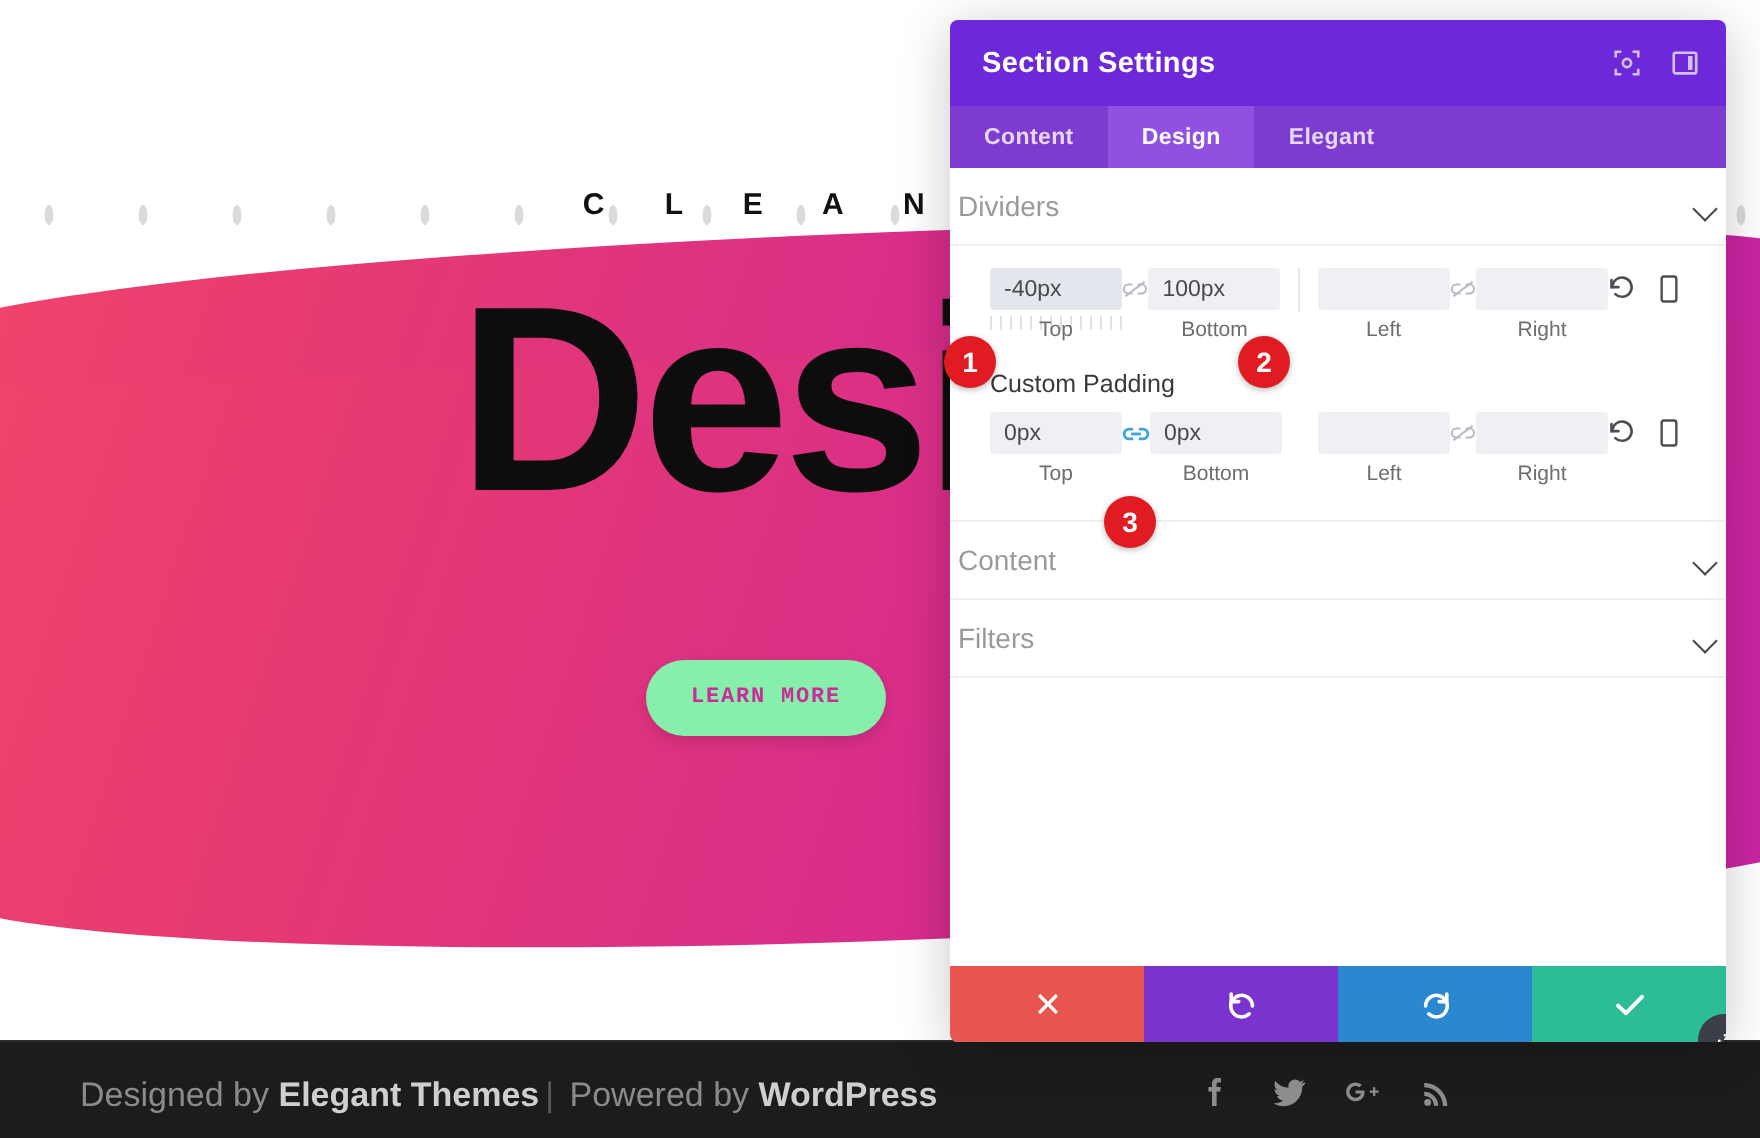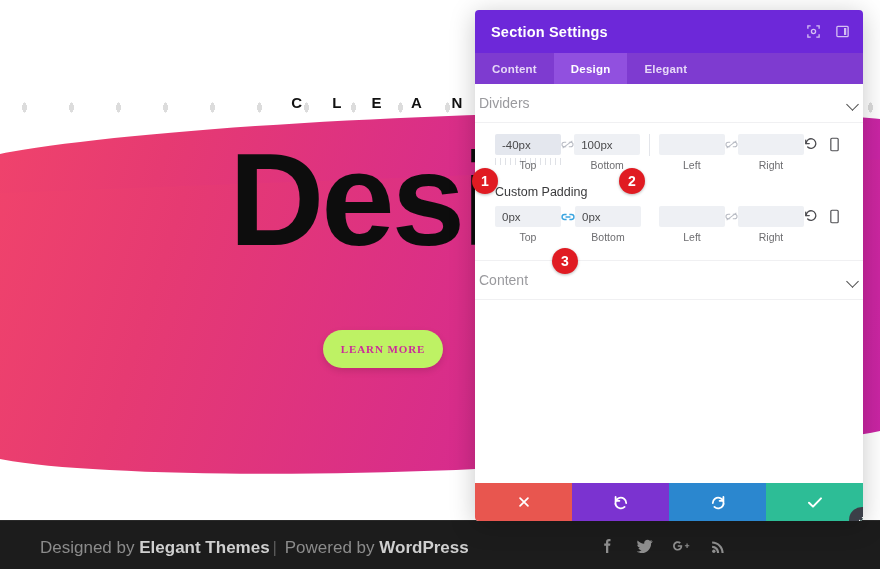--- a/index.html
+++ b/index.html
@@ -45,24 +45,24 @@
   .bigword {
     position: absolute; left: 0; top: 134px; width: 880px;
     text-align: center;
     font-size: 132px; line-height: 132px; font-weight: 800;
     color: #0d0d0d; letter-spacing: -3px;
     font-family: "Liberation Sans", sans-serif;
   }
   .learn-btn {
     position: absolute; left: 323px; top: 330px;
     width: 120px; height: 38px; border-radius: 19px;
-    background: #bef264; border: none;
+    background: #86efac; border: none;
     box-shadow: 0 3px 7px rgba(0,0,0,.13);
     color: #cc2b9a; font-size: 11px; font-weight: 700; letter-spacing: .9px;
-    cursor: pointer; font-family: Liberation Serif, serif;
+    cursor: pointer; font-family: Liberation Mono, monospace;
   }
 
   .site-footer {
     position: absolute; left: 0; bottom: 0; width: 880px; height: 49px;
     background: #1c1c1c; border-top: 1px solid #2a2a2a;
   }
   .footer-credit {
     position: absolute; left: 40px; top: 17px;
     font-size: 17px; color: #8b8b8b;
   }
@@ -372,20 +372,24 @@
               </svg>
             </span>
           </div>
         </div>
       </div>
 
       <div class="acc-row">
         <span class="lbl">Content</span>
         <span class="chev"></span>
       </div>
+      <div class="acc-row">
+        <span class="lbl">Filters</span>
+        <span class="chev"></span>
+      </div>
 
       <div class="help-area">
         
       </div>
     </div>
 
     <div class="actionbar">
       <div class="act discard">
         <svg width="14" height="14" viewBox="0 0 16 16" stroke="#fff" stroke-width="2" stroke-linecap="round">
             <path d="M3.5 3.5 12.5 12.5M12.5 3.5 3.5 12.5"></path>

